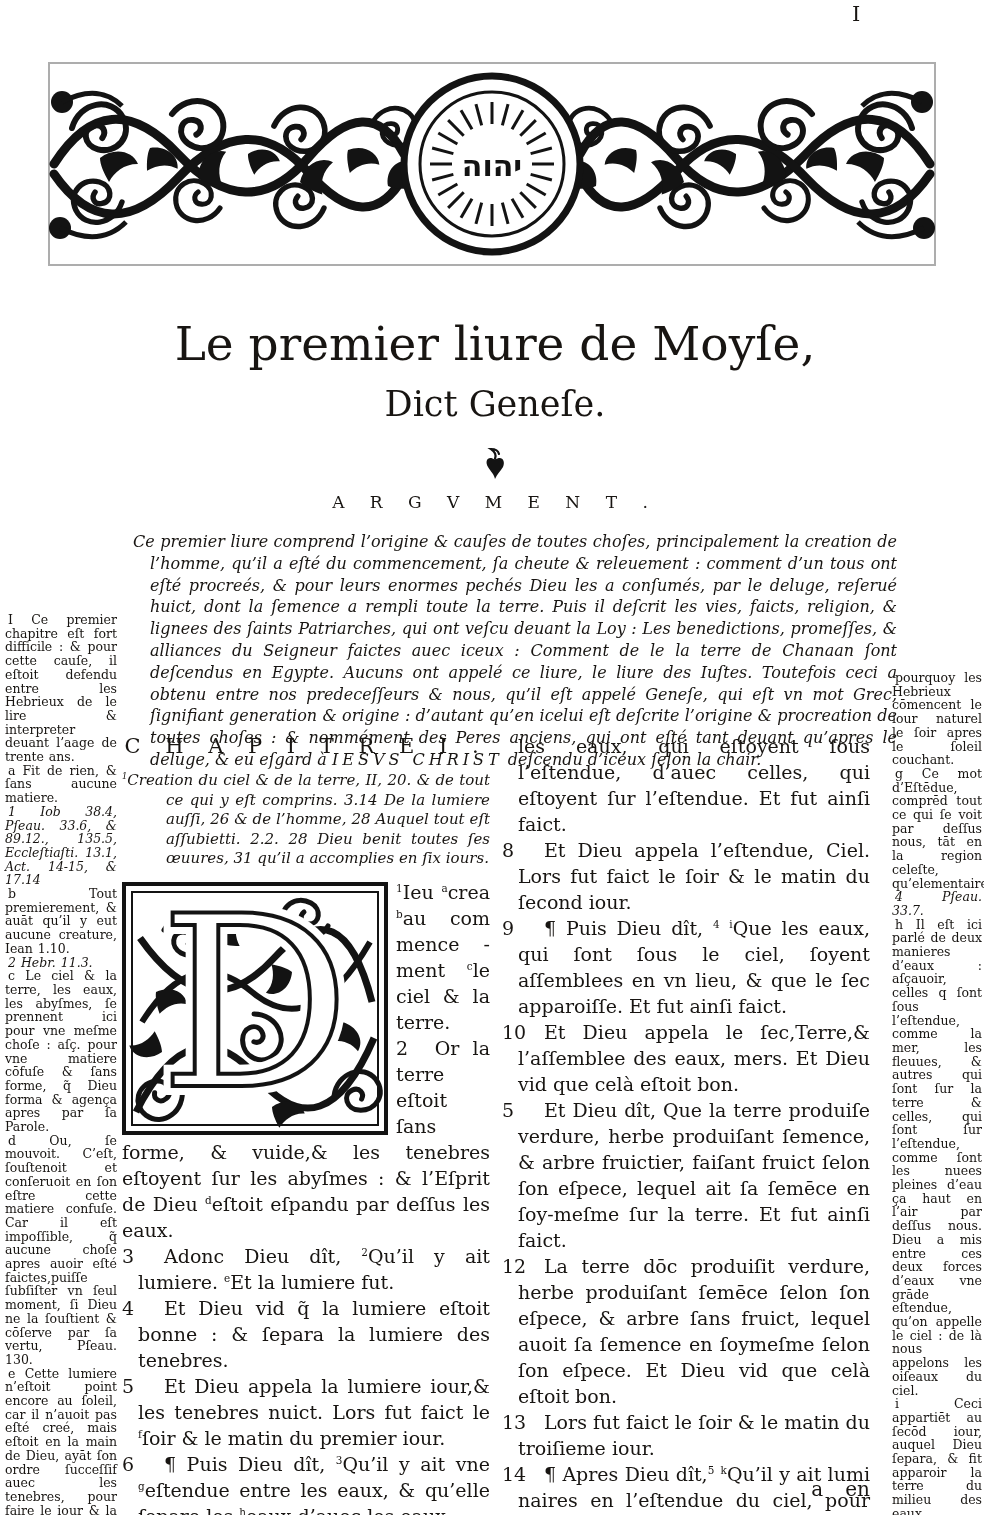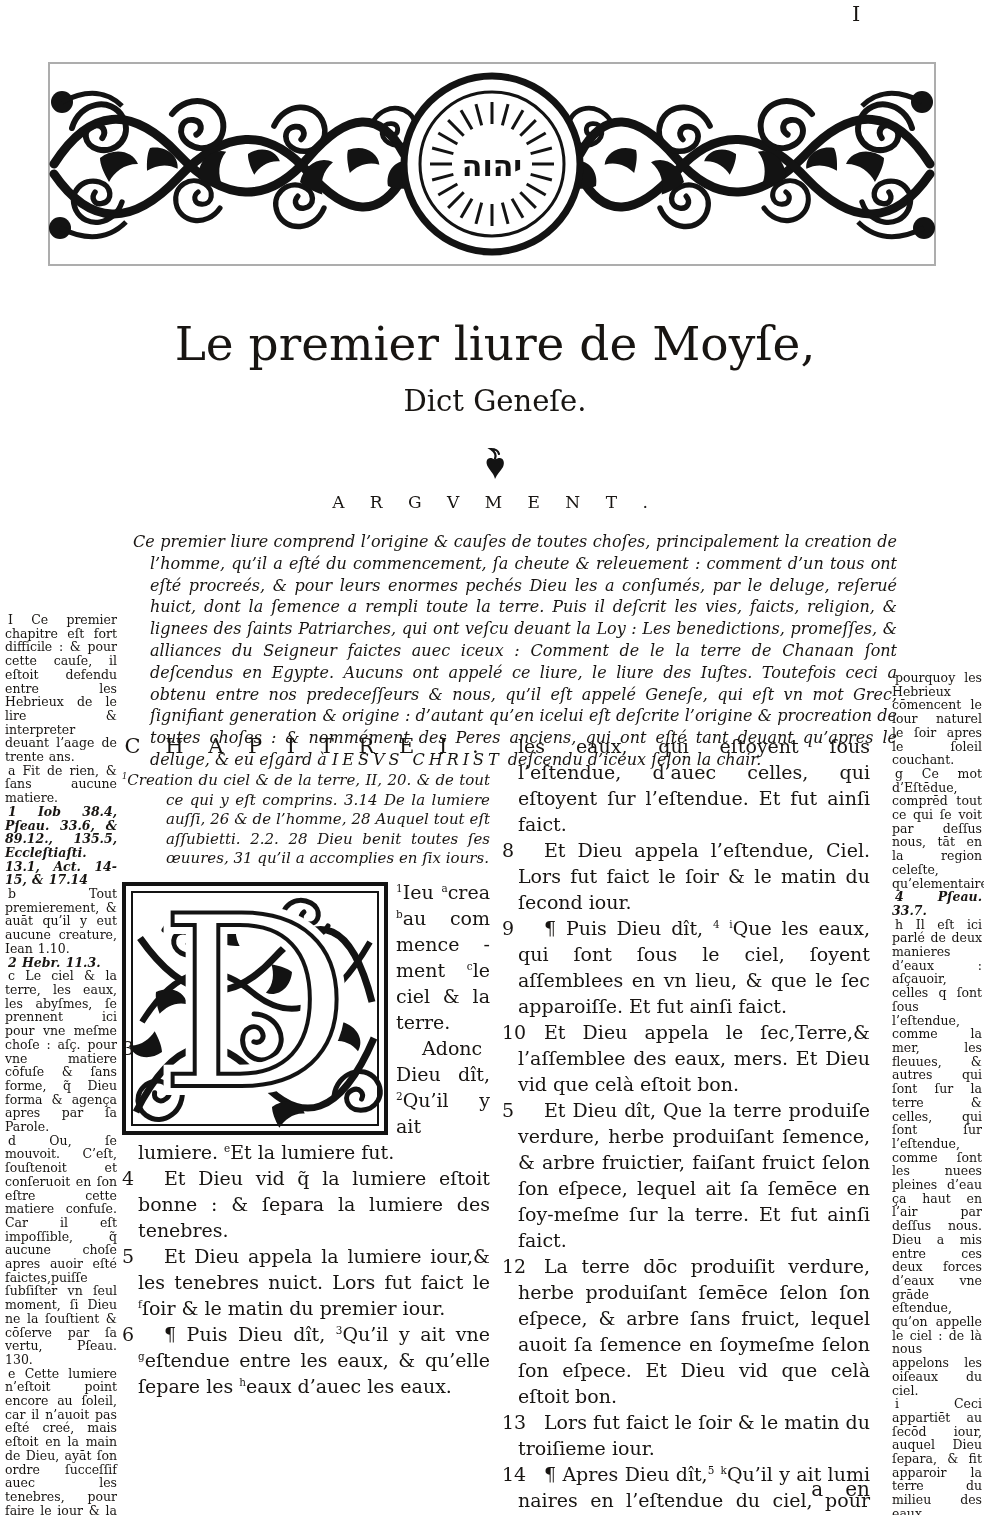--- a/index.html
+++ b/index.html
@@ -14,37 +14,37 @@
 
   
   .page-num{top:2px;left:852px;font-size:21px;}
 
   
   .headpiece{left:48px;top:62px;width:888px;height:152px;}
 
   
   .title-block{left:120px;top:318px;width:750px;text-align:center;}
   .title-main{font-size:47px;line-height:52px;}
-  .title-sub{font-size:29px;margin-top:14px;}
+  .title-sub{font-size:35px;margin-top:14px;}
   .fleuron{left:120px;top:447px;width:750px;text-align:center;}
   .arg-head{left:120px;top:492px;width:750px;text-align:center;
     font-size:17px;letter-spacing:10px;}
 
   
   .argument{left:133px;top:531px;width:747px;
     font-style:italic;font-size:16px;line-height:21.8px;
     text-align:justify;padding-left:17px;text-indent:-17px;}
   .sc{letter-spacing:4px;font-style:italic;}
 
   
   .margin-col{font-size:12.5px;line-height:13.7px;text-align:justify;}
   .left-margin{left:5px;top:613px;width:112px;}
   .right-margin{left:892px;top:671px;width:90px;}
   .margin-col p{text-indent:3px;}
-  .ref-note{font-style:italic;font-weight:bold;}
+  .ref-note{font-style:italic;}
   .ref-note, .margin-col p{word-spacing:1px;}
 
   
   .maincol{width:368px;font-size:19px;line-height:26px;text-align:justify;}
   .col1{left:122px;top:733px;}
   .col2{left:502px;top:733px;}
   .chap-head{text-align:center;font-size:21px;letter-spacing:9px;margin-bottom:12px;}
   .chap-summary{font-style:italic;font-size:15px;line-height:19.5px;
     padding-left:44px;text-indent:-44px;margin-bottom:10px;text-align:justify;}
   .verse{position:relative;padding-left:16px;text-indent:26px;}
@@ -192,20 +192,21 @@
         <use href="#ileaf" transform="translate(170,90) rotate(150)"></use>
         <use href="#ileaf" transform="translate(220,140) rotate(70)"></use>
         <use href="#ileaf" transform="translate(90,180) rotate(-110)"></use>
         <use href="#ileaf" transform="translate(150,225) rotate(20)"></use>
         <use href="#ileaf" transform="translate(40,170) rotate(200)"></use>
         <text x="133" y="204" text-anchor="middle" font-family="'DejaVu Serif',serif" font-size="238" fill="#ffffff" stroke="#ffffff" stroke-width="18">D</text>
         <text x="133" y="204" text-anchor="middle" font-family="'DejaVu Serif',serif" font-size="238" fill="#ffffff" stroke="#131313" stroke-width="4">D</text>
       </svg>
     </div>
     <p class="verse verse1"><span><sup>1</sup>Ieu <sup>a</sup>crea <sup>b</sup>au com mence - ment <sup>c</sup>le ciel &amp; la terre.</span></p>
+    <p class="verse verse1"><span class="vnum2">2</span>&nbsp;&nbsp;<span>Or la terre eſtoit ſans forme, &amp; vuide,&amp; les tenebres eſtoyent ſur les abyſmes : &amp; l’Eſprit de Dieu <sup>d</sup>eſtoit eſpandu par deſſus les eaux.</span></p>
   </div>
 
   <p class="verse"><span class="vnum">3</span><span>Adonc Dieu dît, <sup>2</sup>Qu’il y ait lumiere. <sup>e</sup>Et la lumiere fut.</span></p>
   <p class="verse"><span class="vnum">4</span><span>Et Dieu vid q̃ la lumiere eſtoit bonne : &amp; ſepara la lumiere des tenebres.</span></p>
   <p class="verse"><span class="vnum">5</span><span>Et Dieu appela la lumiere iour,&amp; les tenebres nuict. Lors fut faict le <sup>f</sup>ſoir &amp; le matin du premier iour.</span></p>
   <p class="verse"><span class="vnum">6</span><span>¶ Puis Dieu dît, <sup>3</sup>Qu’il y ait vne <sup>g</sup>eſtendue entre les eaux, &amp; qu’elle ſepare les <sup>h</sup>eaux d’auec les eaux.</span></p>
 
 </div>
 
 <div class="abs maincol col2">

